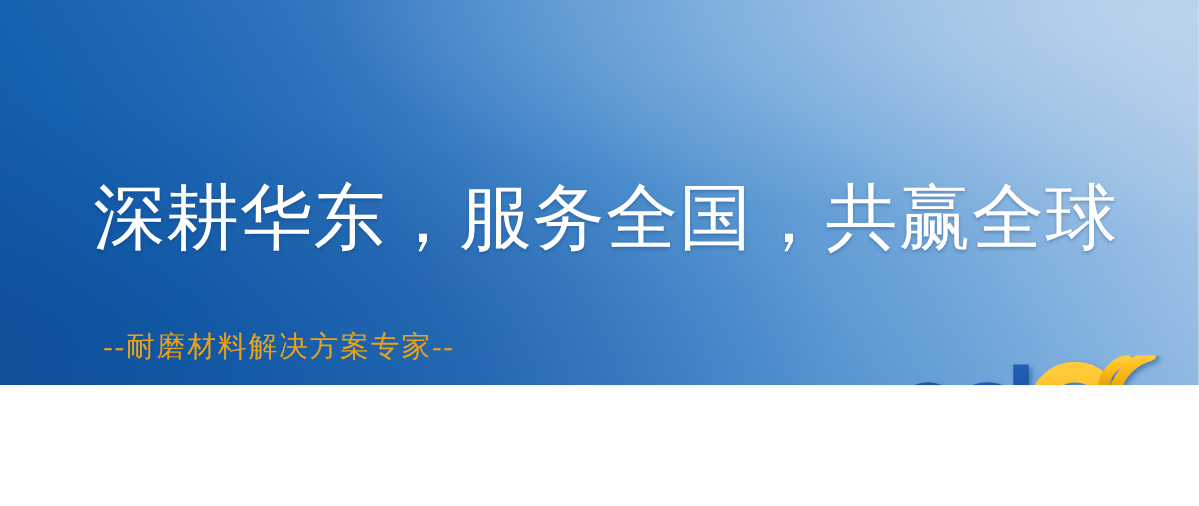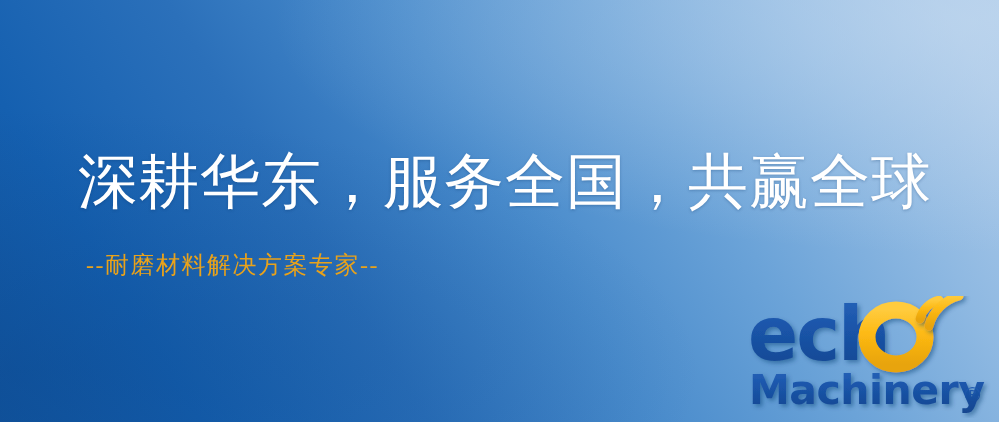--- a/index.html
+++ b/index.html
@@ -6,21 +6,21 @@
     margin: 0;
     padding: 0;
     background: #ffffff;
   }
   body {
     font-family: "Liberation Sans", sans-serif;
   }
   #banner {
     position: relative;
     width: 999px;
-    height: 422px;
+    height: 321px;
     overflow: hidden;
     
     background:
       linear-gradient(58deg,
         #12559f 0%,
         #1560b0 16%,
         #2b70ba 34%,
         #4a8ccc 52%,
         #6ba3d8 68%,
         #8fb9e2 83%,
@@ -48,21 +48,21 @@
     letter-spacing: 1px;
     color: #ffffff;
     white-space: nowrap;
     text-shadow: 0 1px 3px rgba(10,50,100,0.30);
     z-index: 3;
   }
 
   .subtitle {
     position: absolute;
     left: 86px;
-    top: 252px;
+    top: 277px;
     font-family: Liberation Serif, serif;
     font-size: 24px;
     line-height: 1.1;
     letter-spacing: 1.5px;
     color: #e9a21a;
     white-space: nowrap;
     z-index: 3;
   }
 
   

